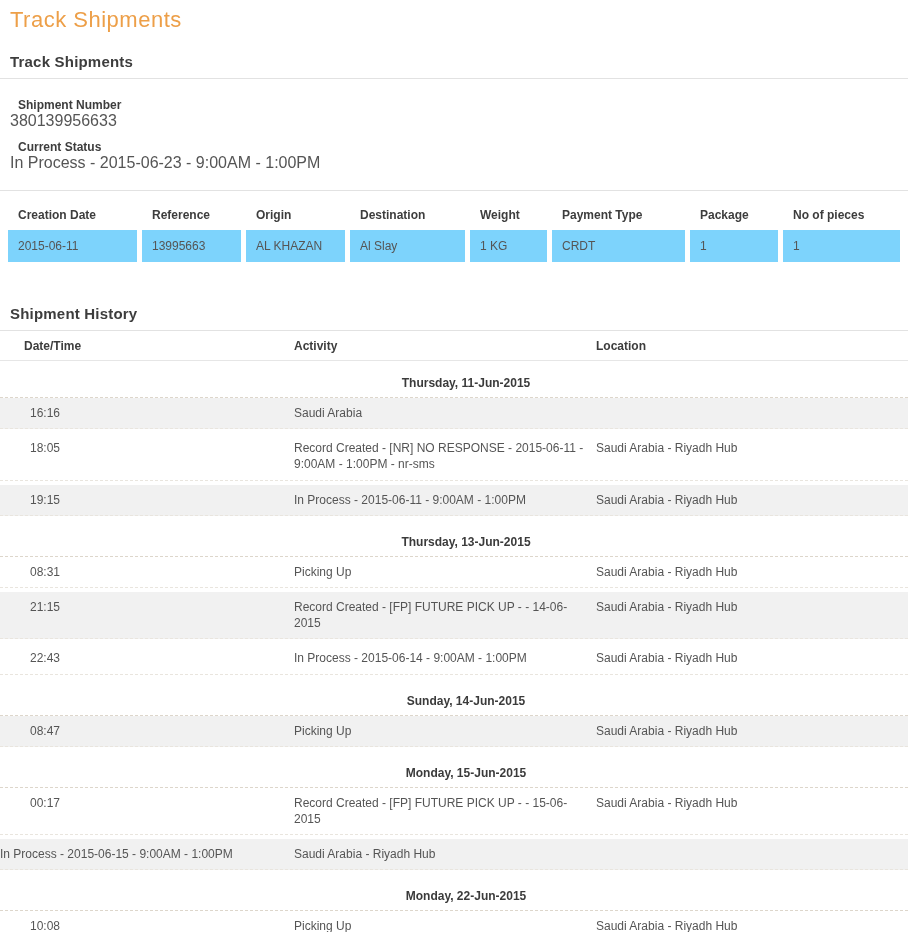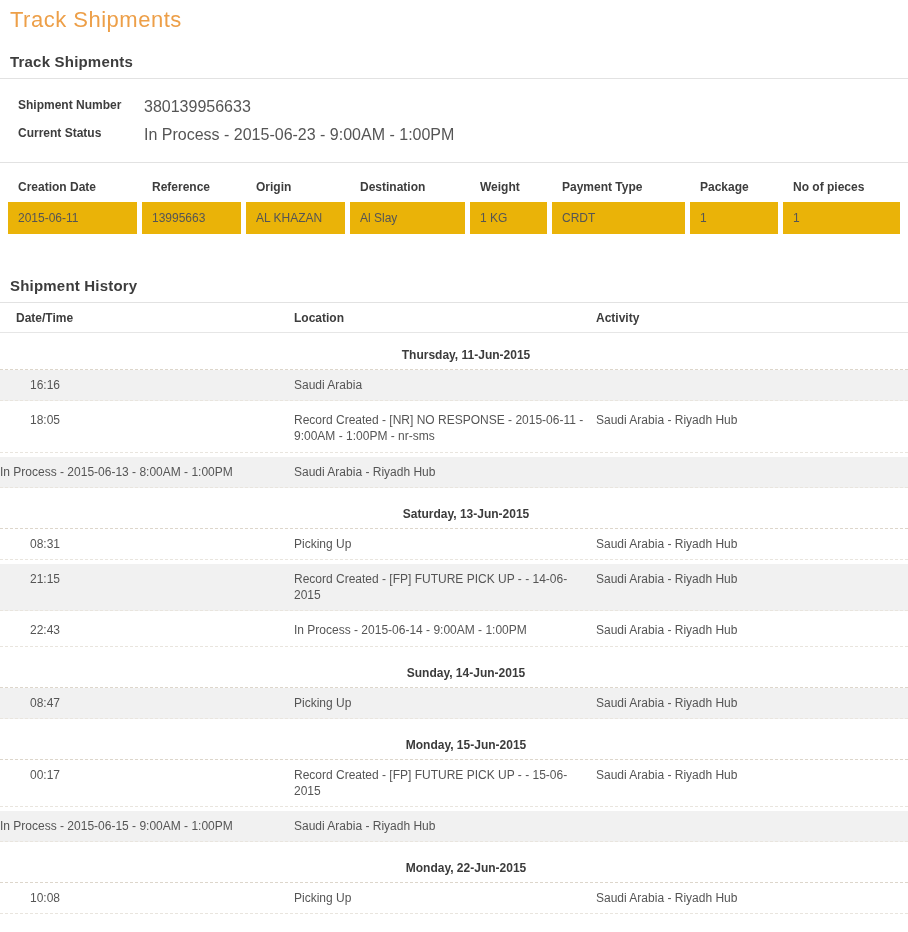--- a/index.html
+++ b/index.html
@@ -24,21 +24,21 @@
     margin: 0;
     padding: 20px 10px 8px 10px;
     border-bottom: 1px solid #e2e2e2;
     letter-spacing: 0.2px;
   }
   
   .info-block {
     padding: 15px 10px 12px 10px;
     border-bottom: 1px solid #e2e2e2;
   }
-  .info-row { display: flex; padding: 4px 0 6px 0; }
+  .info-row { display: flex; padding: 4px 0 6px 0; flex-direction: column; }
   .info-label {
     width: 134px;
     font-weight: bold;
     font-size: 12px;
     color: #3d3d3d;
     padding-left: 8px;
     flex-shrink: 0;
   }
   .info-value { font-size: 16px; color: #555; }
   
@@ -51,21 +51,21 @@
     table-layout: fixed;
   }
   .details-table th {
     text-align: left;
     font-weight: bold;
     color: #3d3d3d;
     padding: 9px 4px 8px 10px;
     white-space: nowrap;
   }
   .details-table td {
-    background: #eab308;
+    background: #7dd3fc;
     color: #555;
     padding: 9px 4px 9px 10px;
     white-space: nowrap;
     overflow: hidden;
   }
   .col-0 { width: 129px; } .col-1 { width: 99px; }  .col-2 { width: 99px; }
   .col-3 { width: 115px; } .col-4 { width: 77px; }  .col-5 { width: 133px; }
   .col-6 { width: 88px; }  .col-7 { width: auto; }
   .details-spacer { height: 22px; }
   
@@ -75,21 +75,21 @@
     grid-template-columns: 294px 302px 1fr;
   }
   .history-header {
     border-bottom: 1px solid #e6e6e6;
   }
   .history-header > div {
     font-weight: bold;
     color: #3d3d3d;
     padding: 8px 0 7px 0;
   }
-  .history-header > div:first-child { padding-left: 16px; }
+  .history-header > div:first-child { padding-left: 24px; }
   .group-day {
     font-weight: bold;
     color: #3b3b3b;
     padding: 15px 0 7px 24px;
     border-bottom: 1px dashed #ddd6cb;
     text-align: center;
   }
   .hrow {
     border-bottom: 1px dashed #e9e5de;
     margin-bottom: 4px;
@@ -143,40 +143,41 @@
   </tbody>
 </table>
 <div class="details-spacer"></div>
 
 <h2 class="section-heading">Shipment History</h2>
 
 <div class="history">
 
   <div class="hgrid history-header">
     <div>Date/Time</div>
+    <div>Activity</div>
     <div>Location</div>
-    <div>Activity</div>
   </div>
 
   <div class="group-day">Thursday, 11-Jun-2015</div>
   <div class="hgrid hrow shaded">
     <div class="time">16:16</div>
     <div class="loc">Saudi Arabia</div>
   </div>
   <div class="hgrid hrow">
     <div class="time">18:05</div>
     <div class="act">Record Created - [NR] NO RESPONSE - 2015-06-11 - 9:00AM - 1:00PM - nr-sms</div>
     <div class="loc">Saudi Arabia - Riyadh Hub</div>
   </div>
   <div class="hgrid hrow shaded">
-    <div class="act">In Process - 2015-06-13 - 8:00AM - 1:00PM</div>
-    <div class="loc">Saudi Arabia - Riyadh Hub</div>
-  </div>
-
-  <div class="group-day">Saturday, 13-Jun-2015</div>
+    <div class="time">19:15</div>
+    <div class="act">In Process - 2015-06-11 - 9:00AM - 1:00PM</div>
+    <div class="loc">Saudi Arabia - Riyadh Hub</div>
+  </div>
+
+  <div class="group-day">Thursday, 13-Jun-2015</div>
   <div class="hgrid hrow">
     <div class="time">08:31</div>
     <div class="act">Picking Up</div>
     <div class="loc">Saudi Arabia - Riyadh Hub</div>
   </div>
   <div class="hgrid hrow shaded">
     <div class="time">21:15</div>
     <div class="act">Record Created - [FP] FUTURE PICK UP - - 14-06-2015</div>
     <div class="loc">Saudi Arabia - Riyadh Hub</div>
   </div>

